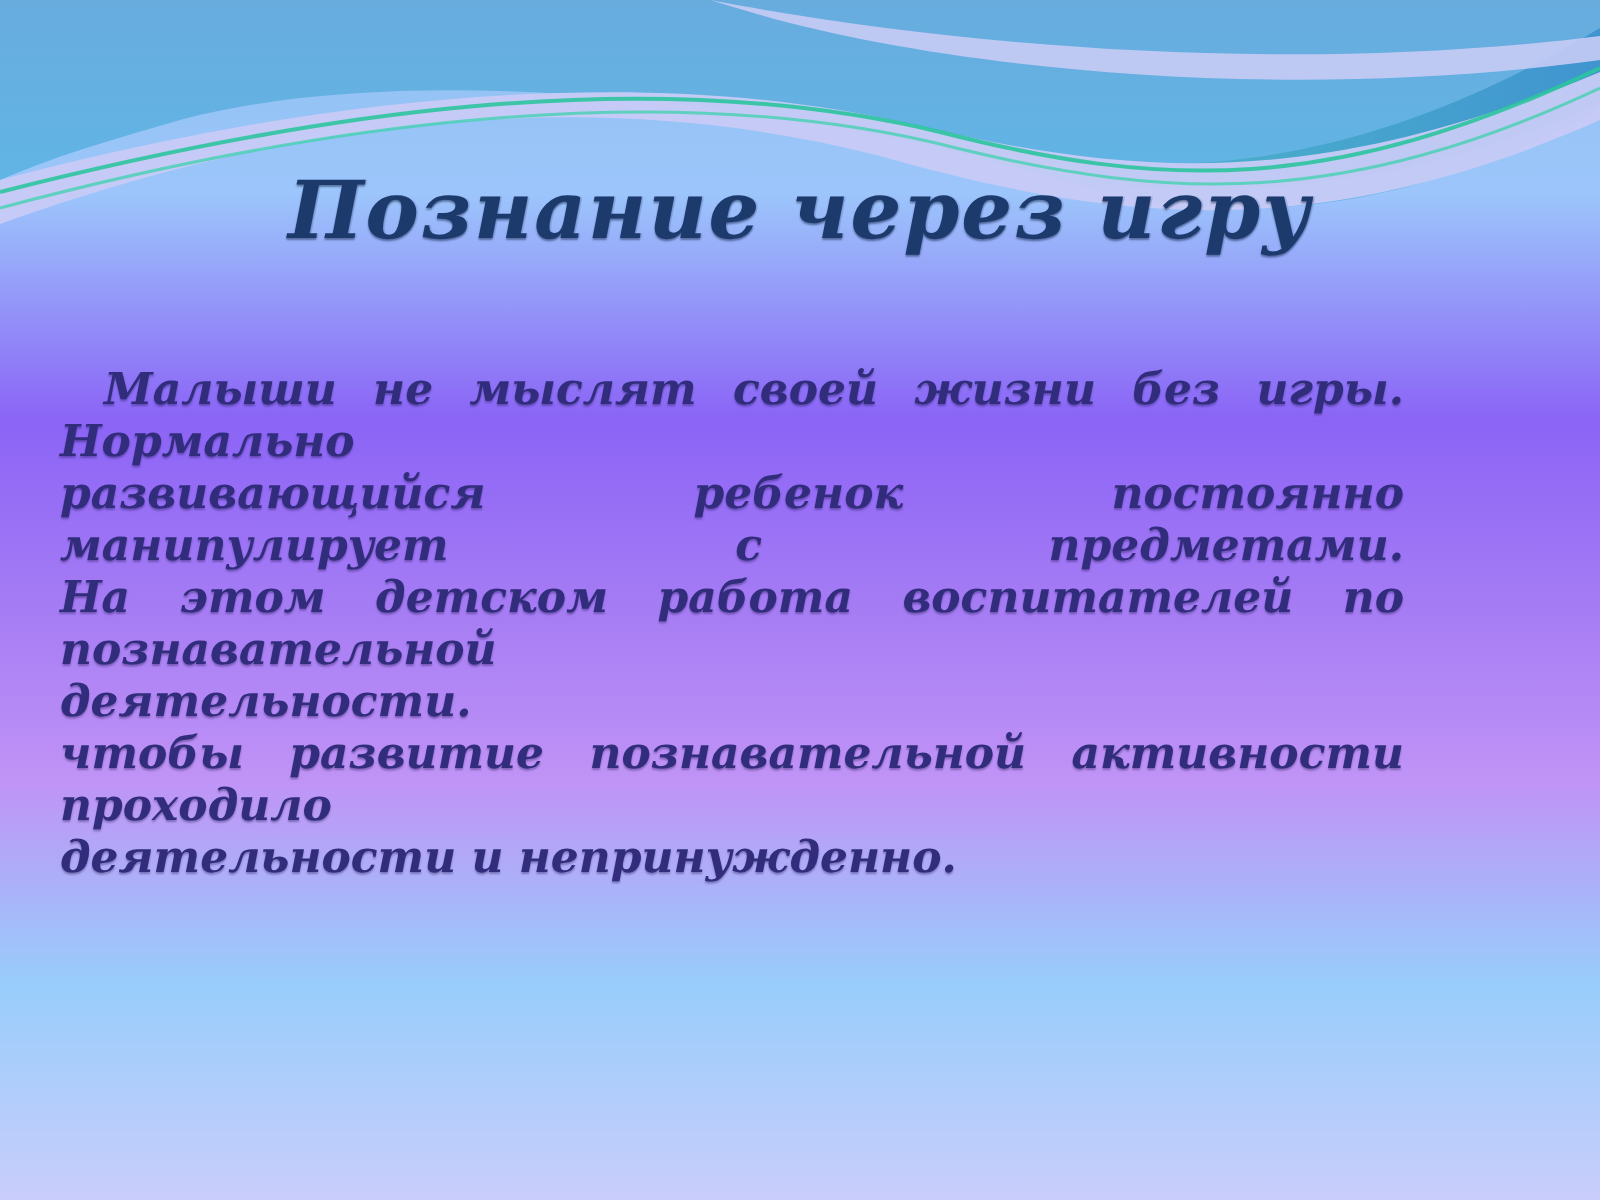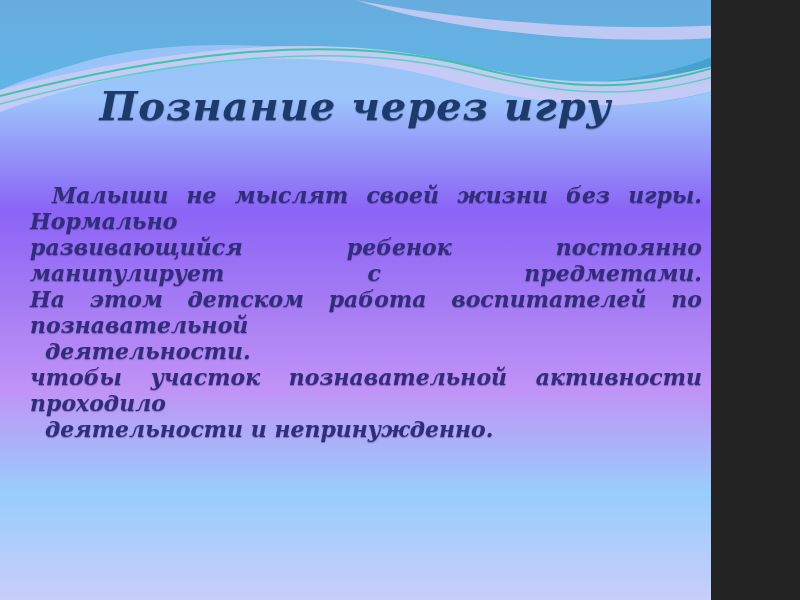--- a/index.html
+++ b/index.html
@@ -3,21 +3,21 @@
 <meta charset="utf-8">
 <style>
   html, body {
     margin: 0;
     padding: 0;
     background: #222;
     font-family: "DejaVu Serif", "Liberation Serif", serif;
   }
   .slide {
     position: relative;
-    width: 711px;
+    width: 800px;
     height: 600px;
     overflow: hidden;
     
     background: linear-gradient(180deg,
       #8fc0f0 0%,
       #9cc6fb 16%,
       #8b64f6 35%,
       #a87ef4 52%,
       #c093f6 65%,
       #98cdfb 82%,
@@ -63,21 +63,20 @@
     line-height: 26px;
     color: #312d7c;
     text-shadow: 0 1px 1px rgba(20, 15, 70, 0.35);
     text-align: justify;
     text-align-last: justify;
     white-space: normal;
   }
   .body-line.para-end {
     text-align: left;
     text-align-last: left;
-    margin-left: 15px;
   }
   .body-line.indent {
     text-indent: 22px;
   }
 </style>
 </head>
 <body>
 
 <div class="slide">
 
@@ -107,17 +106,17 @@
 
   <div class="title-box">
     <span class="slide-title">Познание через игру</span>
   </div>
 
   <div class="body-box">
     <div class="body-line indent">Малыши не мыслят своей жизни без игры. Нормально</div>
     <div class="body-line">развивающийся ребенок постоянно манипулирует с предметами.</div>
     <div class="body-line">На этом детском работа воспитателей по познавательной</div>
     <div class="body-line para-end">деятельности.</div>
-    <div class="body-line">чтобы участок познавательной активности проходило</div>
+    <div class="body-line">чтобы развитие познавательной активности проходило</div>
     <div class="body-line para-end">деятельности и непринужденно.</div>
   </div>
 
 </div>
 
 </body></html>

